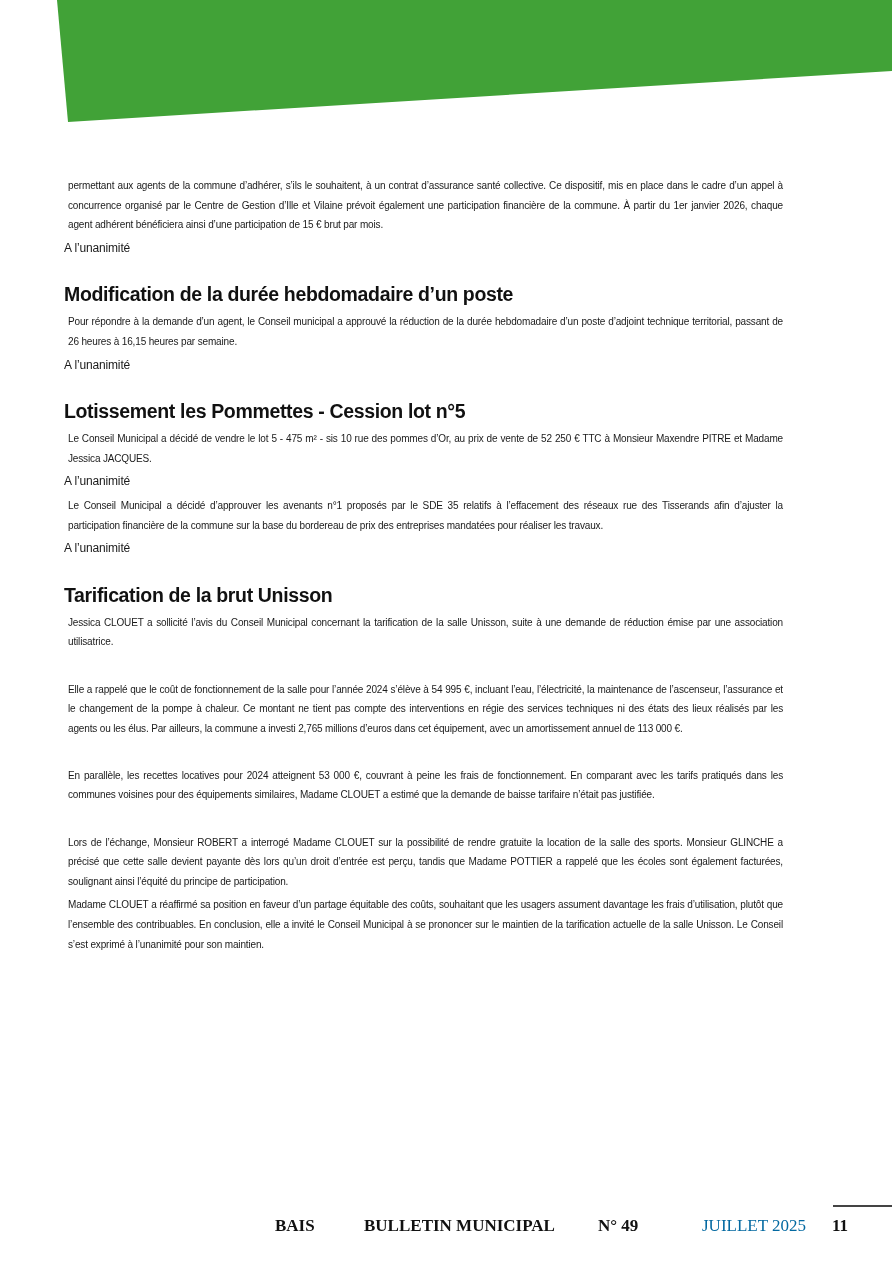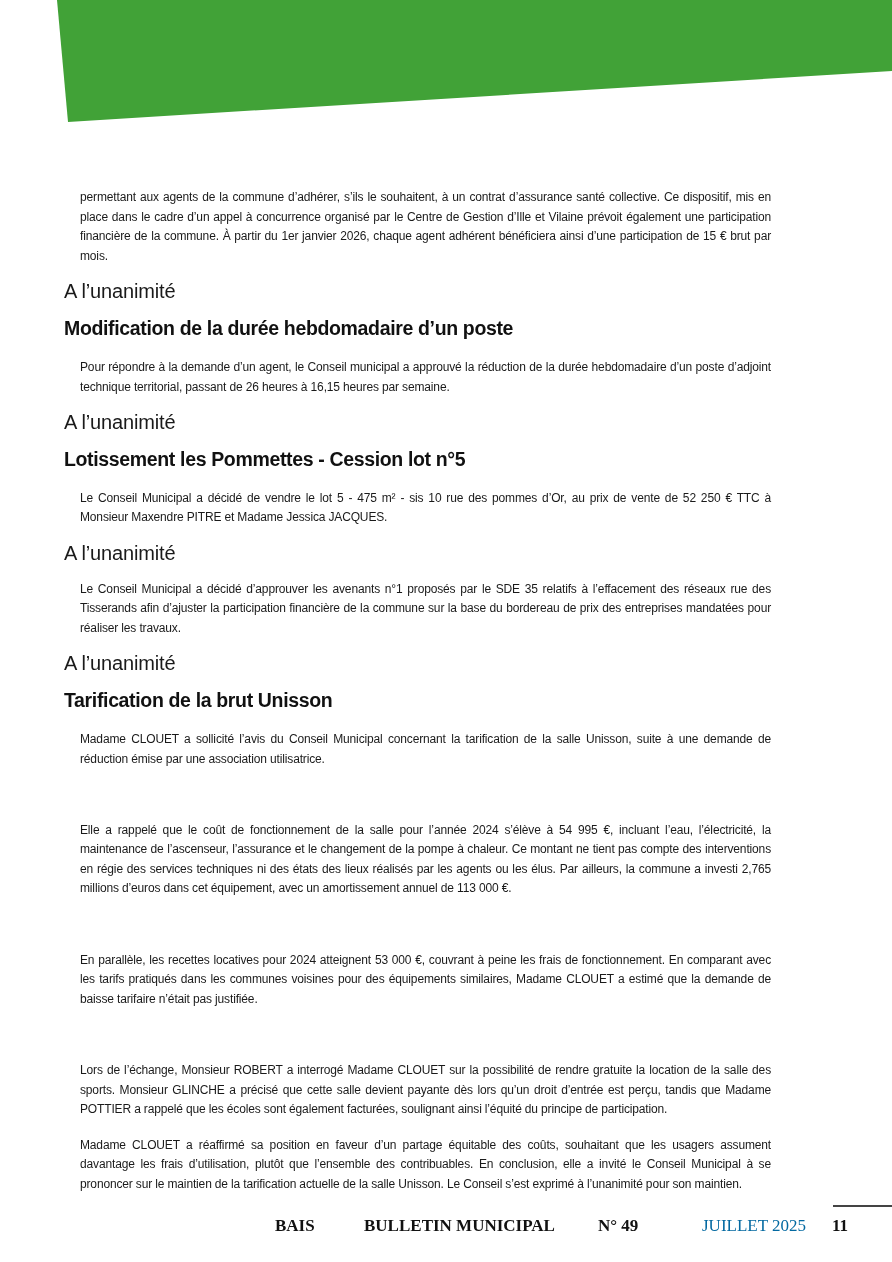--- a/index.html
+++ b/index.html
@@ -7,26 +7,26 @@
     width: 892px; height: 1262px; position: relative; overflow: hidden;
     font-family: "Liberation Sans", sans-serif; color: #1a1a1a;
   }
   .banner {
     position: absolute; left: 0; top: 0; width: 892px; height: 124px;
   }
   .content {
     position: absolute; left: 64px; top: 172px; width: 723px;
   }
   .para {
-    font-size: 12px; line-height: 19.6px; margin: 16px;
+    font-size: 10px; line-height: 19.6px; margin: 4px;
     text-align: justify; letter-spacing: -0.15px;
   }
-  .verdict { font-size: 20px; line-height: 19.6px; margin: 0; letter-spacing: -0.15px; }
+  .verdict { font-size: 12px; line-height: 19.6px; margin: 0; letter-spacing: -0.15px; }
   h2 {
-    font-size: 19.5px; line-height: 27px; font-weight: bold; margin: 13px 0 1px 0;
+    font-size: 19.5px; line-height: 27px; font-weight: bold; margin: 23px 0 1px 0;
     letter-spacing: -0.35px; color: #111;
   }
   .gap { height: 19.6px; }
   .footer {
     position: absolute; top: 1213px; left: 0; width: 892px; height: 24px;
     font-family: "Liberation Serif", serif; font-size: 17px; color: #111;
   }
   .footer span { position: absolute; top: 3px; white-space: nowrap; }
   .f-bold { font-weight: bold; }
   .f-date { font-weight: normal; color: #0369a1; }
@@ -59,21 +59,21 @@
     <p class="verdict">A l’unanimité</p>
   </section>
 
   <section>
     <p class="para">Le Conseil Municipal a décidé d’approuver les avenants n°1 proposés par le SDE 35 relatifs à l’effacement des réseaux rue des Tisserands afin d’ajuster la participation financière de la commune sur la base du bordereau de prix des entreprises mandatées pour réaliser les travaux.</p>
     <p class="verdict">A l’unanimité</p>
   </section>
 
   <section>
     <h2>Tarification de la brut Unisson</h2>
-    <p class="para">Madame CLOUET a sollicité l’avis du Conseil Municipal concernant la tarification de la salle Unisson, suite à une demande de réduction émise par une association utilisatrice.</p>
+    <p class="para">Jessica CLOUET a sollicité l’avis du Conseil Municipal concernant la tarification de la salle Unisson, suite à une demande de réduction émise par une association utilisatrice.</p>
     <div class="gap"></div>
     <p class="para">Elle a rappelé que le coût de fonctionnement de la salle pour l’année 2024 s’élève à 54 995 €, incluant l’eau, l’électricité, la maintenance de l’ascenseur, l’assurance et le changement de la pompe à chaleur. Ce montant ne tient pas compte des interventions en régie des services techniques ni des états des lieux réalisés par les agents ou les élus. Par ailleurs, la commune a investi 2,765 millions d’euros dans cet équipement, avec un amortissement annuel de 113 000 €.</p>
     <div class="gap"></div>
     <p class="para">En parallèle, les recettes locatives pour 2024 atteignent 53 000 €, couvrant à peine les frais de fonctionnement. En comparant avec les tarifs pratiqués dans les communes voisines pour des équipements similaires, Madame CLOUET a estimé que la demande de baisse tarifaire n’était pas justifiée.</p>
     <div class="gap"></div>
     <p class="para">Lors de l’échange, Monsieur ROBERT a interrogé Madame CLOUET sur la possibilité de rendre gratuite la location de la salle des sports. Monsieur GLINCHE a précisé que cette salle devient payante dès lors qu’un droit d’entrée est perçu, tandis que Madame POTTIER a rappelé que les écoles sont également facturées, soulignant ainsi l’équité du principe de participation.</p>
     <p class="para">Madame CLOUET a réaffirmé sa position en faveur d’un partage équitable des coûts, souhaitant que les usagers assument davantage les frais d’utilisation, plutôt que l’ensemble des contribuables. En conclusion, elle a invité le Conseil Municipal à se prononcer sur le maintien de la tarification actuelle de la salle Unisson. Le Conseil s’est exprimé à l’unanimité pour son maintien.</p>
   </section>
 </div>
 

